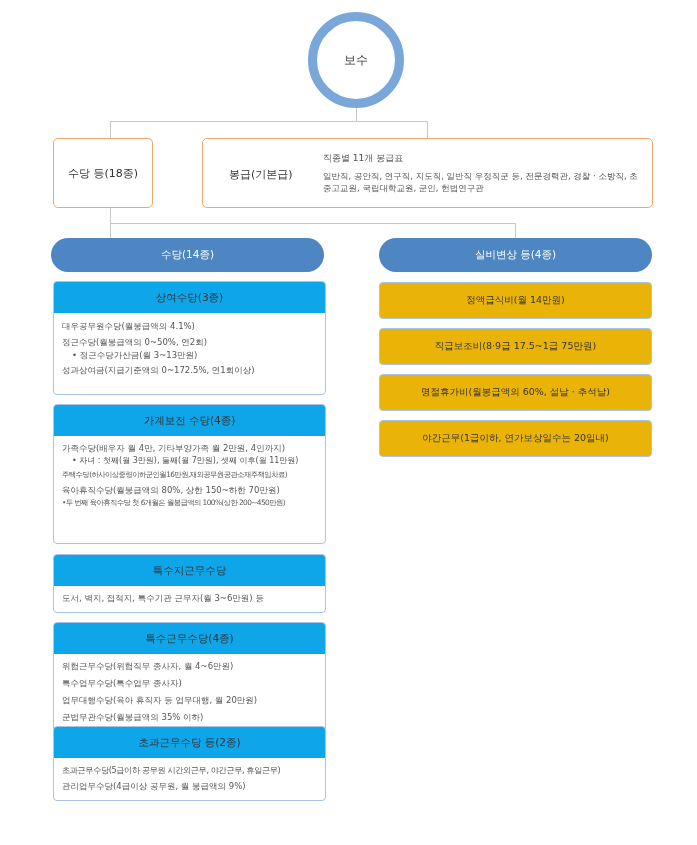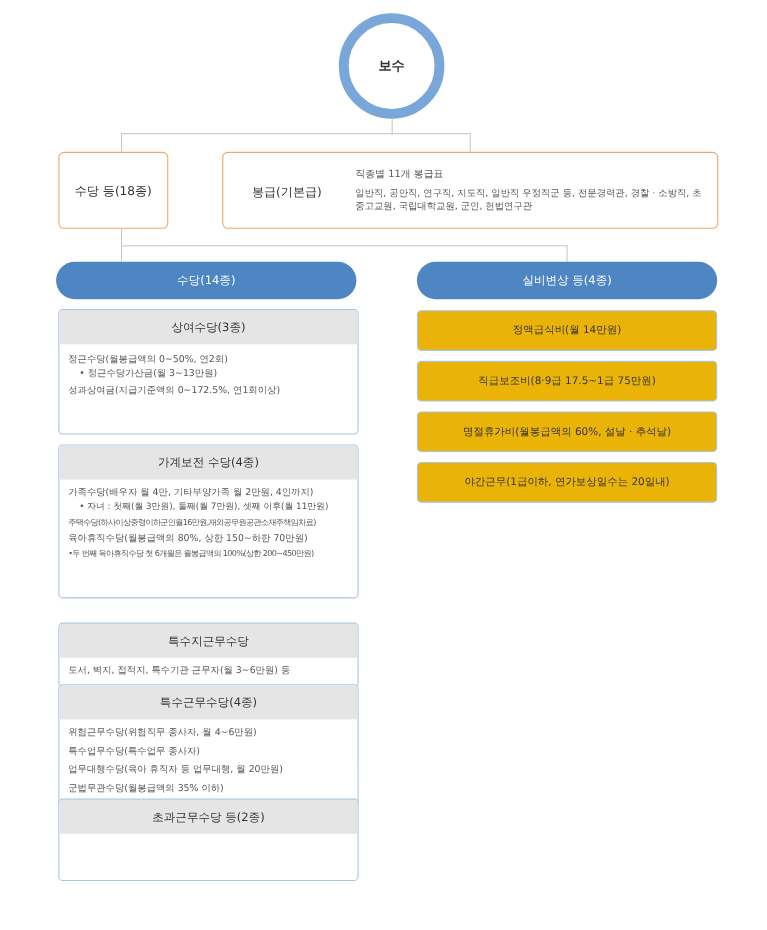--- a/index.html
+++ b/index.html
@@ -5,21 +5,21 @@
   * { box-sizing: border-box; margin: 0; padding: 0; }
   html, body { width: 697px; height: 845px; background: #ffffff; overflow: hidden; }
   body { position: relative; font-family: "DejaVu Sans", "Liberation Sans", sans-serif; color: #333; }
 
   .line { position: absolute; background: #c8c8c8; }
 
   .root-circle {
     position: absolute; left: 308px; top: 12px; width: 96px; height: 96px;
     border-radius: 50%; border: 9px solid #7aa7da; background: #fff;
     display: flex; align-items: center; justify-content: center;
-    font-size: 12px; font-weight: bold; color: #333;
+    font-size: 12px; font-weight: normal; color: #333;
   }
 
   .orange-box {
     position: absolute; border: 1px solid #f0a868; border-radius: 5px; background: #fff;
   }
   .allow-box {
     left: 53px; top: 138px; width: 100px; height: 70px;
     display: flex; align-items: center; justify-content: center;
     font-size: 11px; color: #333;
   }
@@ -33,21 +33,21 @@
     color: #fff; font-size: 10.5px; display: flex; align-items: center; justify-content: center;
   }
   .pill-left { left: 51px; top: 238px; width: 273px; }
   .pill-right { left: 379px; top: 238px; width: 273px; }
 
   .card {
     position: absolute; left: 53px; width: 273px; border: 1px solid #a9c4e4; border-radius: 4px;
     background: #fff; overflow: hidden;
   }
   .card-head {
-    height: 31px; background: #e5e5e5; display: flex; align-items: center; justify-content: center;
+    height: 31px; background: #0ea5e9; display: flex; align-items: center; justify-content: center;
     font-size: 10.5px; color: #333;
   }
   .card-body { padding: 6px 8px 7px 8px; font-size: 8.5px; color: #555; line-height: 15px; }
   .card-body .sub { padding-left: 10px; line-height: 12px; }
   .card-body .tight { font-size: 8px; letter-spacing: -0.4px; white-space: nowrap; }
 
   .rbox {
     position: absolute; left: 379px; width: 273px; height: 37px; border: 1px solid #a9c4e4; border-radius: 4px;
     background: #eab308; display: flex; align-items: center; justify-content: center;
     font-size: 9.5px; color: #333;
@@ -81,56 +81,61 @@
 <div class="pill pill-left">
   <span>수당(14종)</span>
 </div>
 <div class="pill pill-right">
   <span>실비변상 등(4종)</span>
 </div>
 
 <div class="card" style="top:281px;height:114px;">
   <div class="card-head">상여수당(3종)</div>
   <div class="card-body">
+    <div>대우공무원수당(월봉급액의 4.1%)</div>
     <div style="line-height:13px;margin-top:2px;">정근수당(월봉급액의 0~50%, 연2회)</div>
     <div class="sub">• 정근수당가산금(월  3~13만원)</div>
     <div style="margin-top:2px;">성과상여금(지급기준액의 0~172.5%, 연1회이상)</div>
   </div>
 </div>
 
 <div class="card" style="top:404px;height:140px;">
   <div class="card-head">가계보전 수당(4종)</div>
   <div class="card-body">
     <div style="line-height:13px;">가족수당(배우자 월 4만, 기타부양가족 월 2만원, 4인까지)</div>
     <div class="sub" style="font-size:8px;white-space:nowrap;">• 자녀 : 첫째(월 3만원), 둘째(월 7만원), 셋째 이후(월 11만원)</div>
     <div class="tight" style="font-size:7.4px;letter-spacing:-0.6px;">주택수당(하사이상중령이하군인월16만원,재외공무원공관소재주책임차료)</div>
     <div style="line-height:13px;margin-top:2px;">육아휴직수당(월봉급액의 80%, 상한 150~하한 70만원)</div>
     <div class="tight" style="font-size:7.4px;letter-spacing:-0.6px;line-height:12px;">•두 번째 육아휴직수당 첫 6개월은 월봉급액의 100%(상한 200~450만원)</div>
   </div>
 </div>
 
-<div class="card" style="top:566px;height:59px;">
+<div class="card" style="top:554px;height:59px;">
   <div class="card-head">특수지근무수당</div>
   <div class="card-body" style="padding-top:5px;">
     <div>도서, 벽지, 접적지, 특수기관 근무자(월 3~6만원) 등</div>
   </div>
 </div>
 
 <div class="card" style="top:622px;height:111px;">
   <div class="card-head">특수근무수당(4종)</div>
   <div class="card-body" style="line-height:17px;padding-top:4px;">
     <div>위험근무수당(위험직무 종사자, 월  4~6만원)</div>
     <div>특수업무수당(특수업무 종사자)</div>
     <div>업무대행수당(육아 휴직자 등 업무대행, 월 20만원)</div>
     <div>군법무관수당(월봉급액의 35% 이하)</div>
   </div>
 </div>
 
 <div class="card" style="top:726px;height:75px;">
   <div class="card-head">초과근무수당 등(2종)</div>
+  <div class="card-body" style="line-height:16px;padding-top:4px;">
+    <div class="tight" style="font-size:8.2px;">초과근무수당(5급이하 공무원 시간외근무, 야간근무, 휴일근무)</div>
+    <div>관리업무수당(4급이상 공무원, 월 봉급액의 9%)</div>
+  </div>
 </div>
 
 <div class="rbox" style="top:282px;">
   <span>정액급식비(월 14만원)</span>
 </div>
 <div class="rbox" style="top:328px;">
   <span>직급보조비(8·9급 17.5~1급 75만원)</span>
 </div>
 <div class="rbox" style="top:374px;">
   <span>명절휴가비(월봉급액의 60%, 설날 · 추석날)</span>

